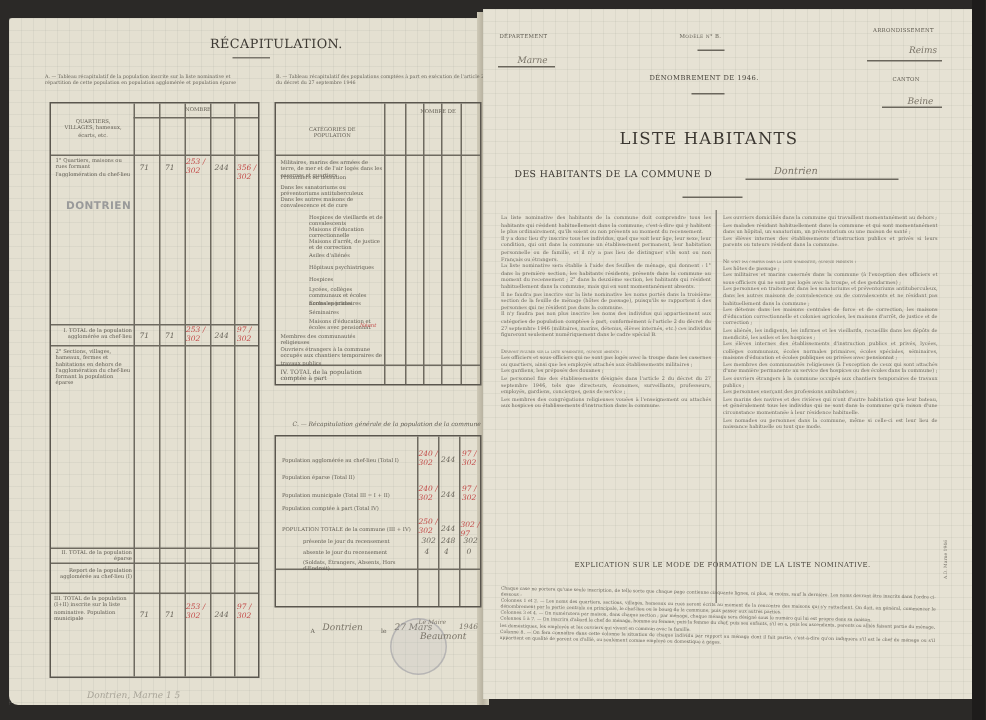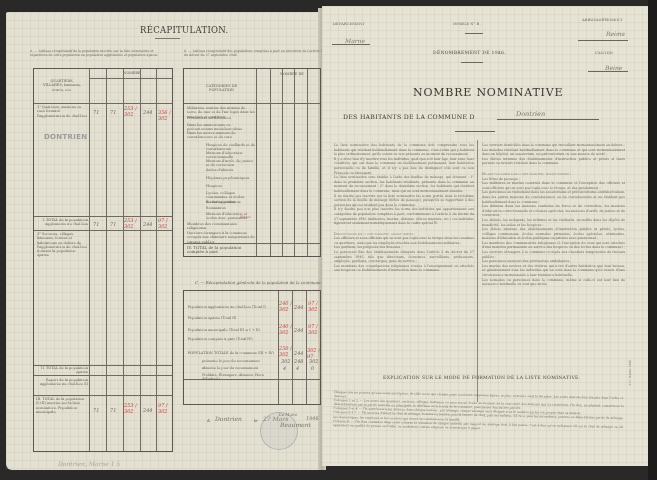--- a/index.html
+++ b/index.html
@@ -213,21 +213,21 @@
 <div class="abs hw" style="left:606px;top:30px;font-size:6px">Reims</div>
 <div class="abs underline" style="left:578px;top:40px;width:50px"></div>
 
 <div class="abs hdr-small" style="left:595px;top:51px">CANTON</div>
 <div class="abs hw" style="left:605px;top:64px;font-size:6px">Beine</div>
 <div class="abs underline" style="left:588px;top:71px;width:40px"></div>
 
 <div class="abs" style="left:433px;top:50px;font-size:4.5px;letter-spacing:0.3px;color:#4a463e">DÉNOMBREMENT DE 1946.</div>
 <div class="abs underline" style="left:461px;top:62px;width:22px"></div>
 
-<div class="abs main-title">NOMBRE NOMINATIVE</div>
+<div class="abs main-title">LISTE HABITANTS</div>
 <div class="abs sub-title">DES HABITANTS DE LA COMMUNE D</div>
 <div class="abs underline" style="left:497px;top:119px;width:102px"></div>
 <div class="abs hw" style="left:516px;top:110px;font-size:6.5px">Dontrien</div>
 <div class="abs underline" style="left:455px;top:131px;width:40px"></div>
 
 <div class="abs col-rule"></div>
 
 <div class="abs" style="left:334px;top:143px;width:140px">
   <p class="para">La liste nominative des habitants de la commune doit comprendre tous les habitants qui résident habituellement dans la commune, c'est-à-dire qui y habitent le plus ordinairement, qu'ils soient ou non présents au moment du recensement.</p>
   <p class="para">Il y a donc lieu d'y inscrire tous les individus, quel que soit leur âge, leur sexe, leur condition, qui ont dans la commune un établissement permanent, leur habitation personnelle ou de famille, et il n'y a pas lieu de distinguer s'ils sont ou non Français ou étrangers.</p>

